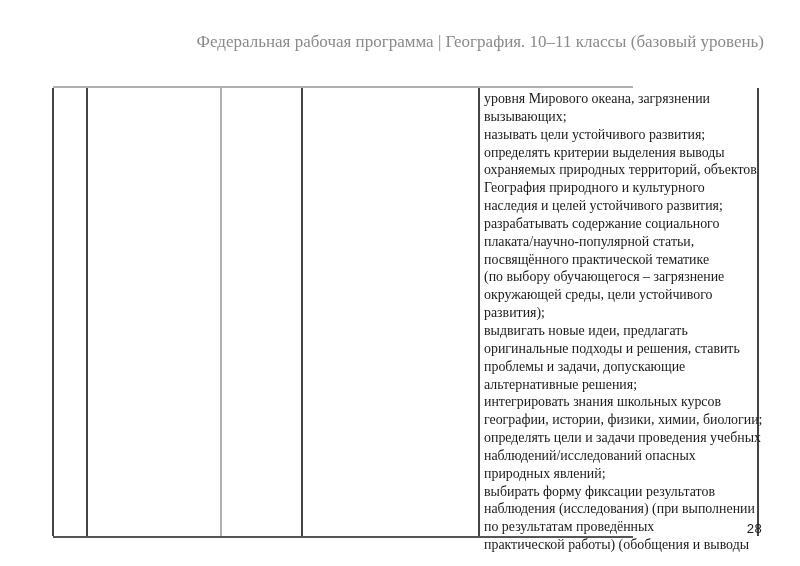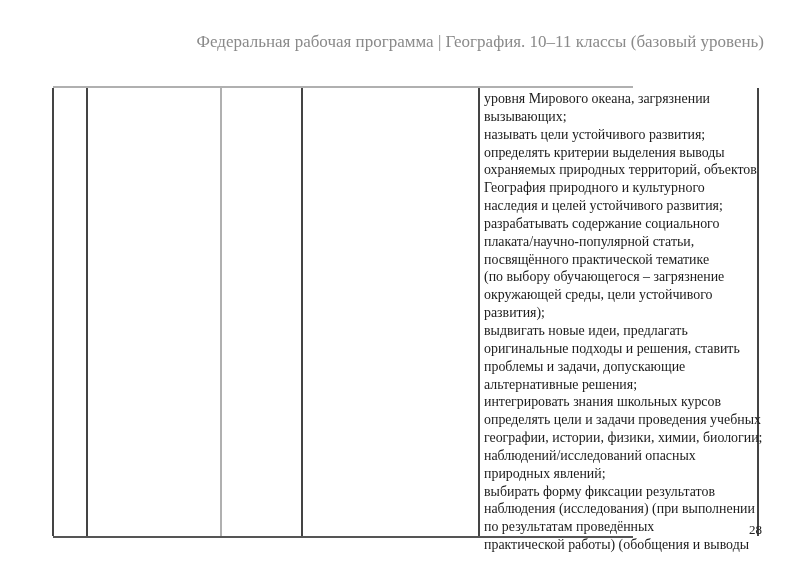--- a/index.html
+++ b/index.html
@@ -6,21 +6,21 @@
   body { width:800px; height:566px; position:relative; overflow:hidden;
          font-family:"Liberation Serif","DejaVu Serif",serif; color:#111; }
   .header { position:absolute; top:32px; right:36px; font-size:17px; color:#8a8a8a; white-space:nowrap; }
   .table { position:absolute; left:53px; top:58px; width:580px; height:448px;
            border-top:2px solid #b0b0b0; border-bottom:2px solid #555;margin-top:28px; }
   .vline { position:absolute; top:0; bottom:0; width:2px; background:#444; }
   .vline.light { background:#b0b0b0; }
   .cell-text { position:absolute; left:431px; top:2px; width:270px;
                font-size:13.9px; line-height:17.85px; color:#1a1a1a; }
   .cell-text div { white-space:nowrap; }
-  .page-num { position:absolute; top:522px; right:38px; font-size:13px; color:#222; }
+  .page-num { position:absolute; top:522px; right:38px; font-size:13px; color:#222;font-family:Liberation Mono, monospace; }
 </style>
 </head>
 <body>
 
 <div class="header">Федеральная рабочая программа | География. 10–11 классы (базовый уровень)</div>
 
 <div class="table">
   <div class="vline" style="left:-1px"></div>
   <div class="vline" style="left:33px"></div>
   <div class="vline light" style="left:167px"></div>
@@ -40,22 +40,22 @@
       <div>плаката/научно-популярной статьи,</div>
       <div>посвящённого практической тематике</div>
       <div>(по выбору обучающегося – загрязнение</div>
       <div>окружающей среды, цели устойчивого</div>
       <div>развития);</div>
       <div>выдвигать новые идеи, предлагать</div>
       <div>оригинальные подходы и решения, ставить</div>
       <div>проблемы и задачи, допускающие</div>
       <div>альтернативные решения;</div>
       <div>интегрировать знания школьных курсов</div>
+      <div>географии, истории, физики, химии, биологии;</div>
       <div>определять цели и задачи проведения учебных</div>
-      <div>географии, истории, физики, химии, биологии;</div>
       <div>наблюдений/исследований опасных</div>
       <div>природных явлений;</div>
       <div>выбирать форму фиксации результатов</div>
       <div>наблюдения (исследования) (при выполнении</div>
       <div>по результатам проведённых</div>
       <div>практической работы) (обобщения и выводы</div>
     </div>
 </div>
 
 <div class="page-num">28</div>

